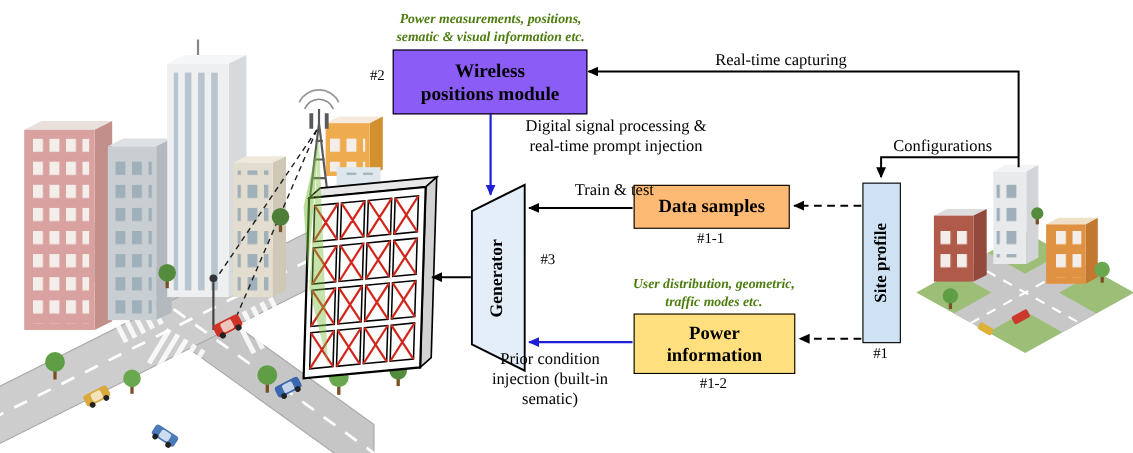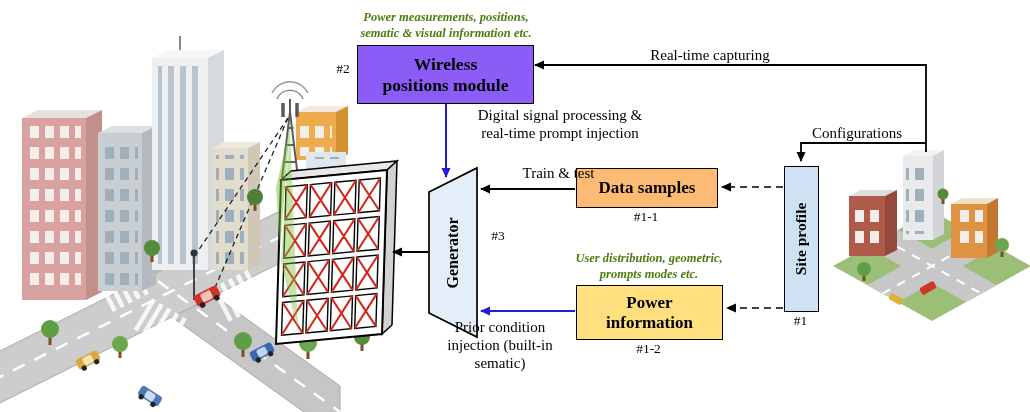--- a/index.html
+++ b/index.html
@@ -330,16 +330,16 @@
     <span>sematic)</span>
   </div>
 
   <div class="note" style="left:337px;top:10px;width:218px;">
     <span>Power measurements, positions,</span>
     <span>sematic &amp; visual information etc.</span>
   </div>
 
   <div class="note" style="left:573px;top:251px;width:152px;">
     <span>User distribution, geometric,</span>
-    <span>prompts modes etc.</span>
+    <span>traffic modes etc.</span>
   </div>
 
 </div>
 
 </body></html>

